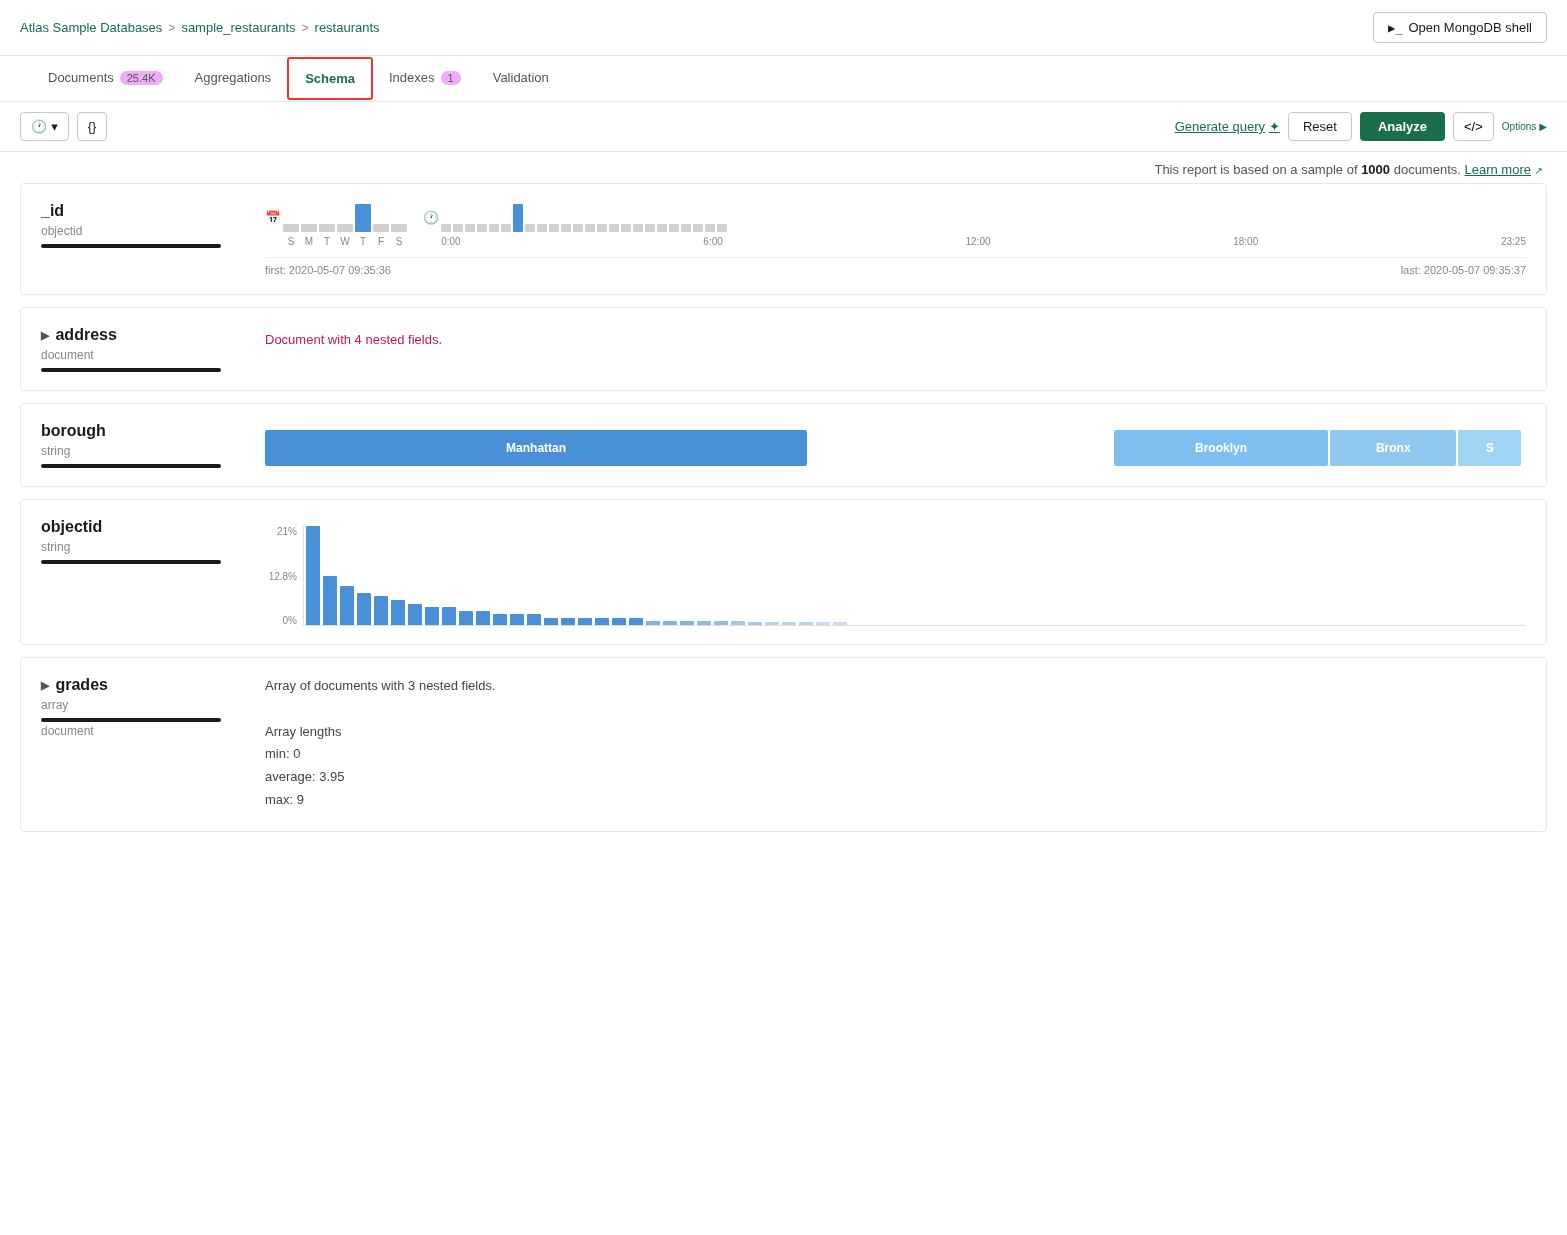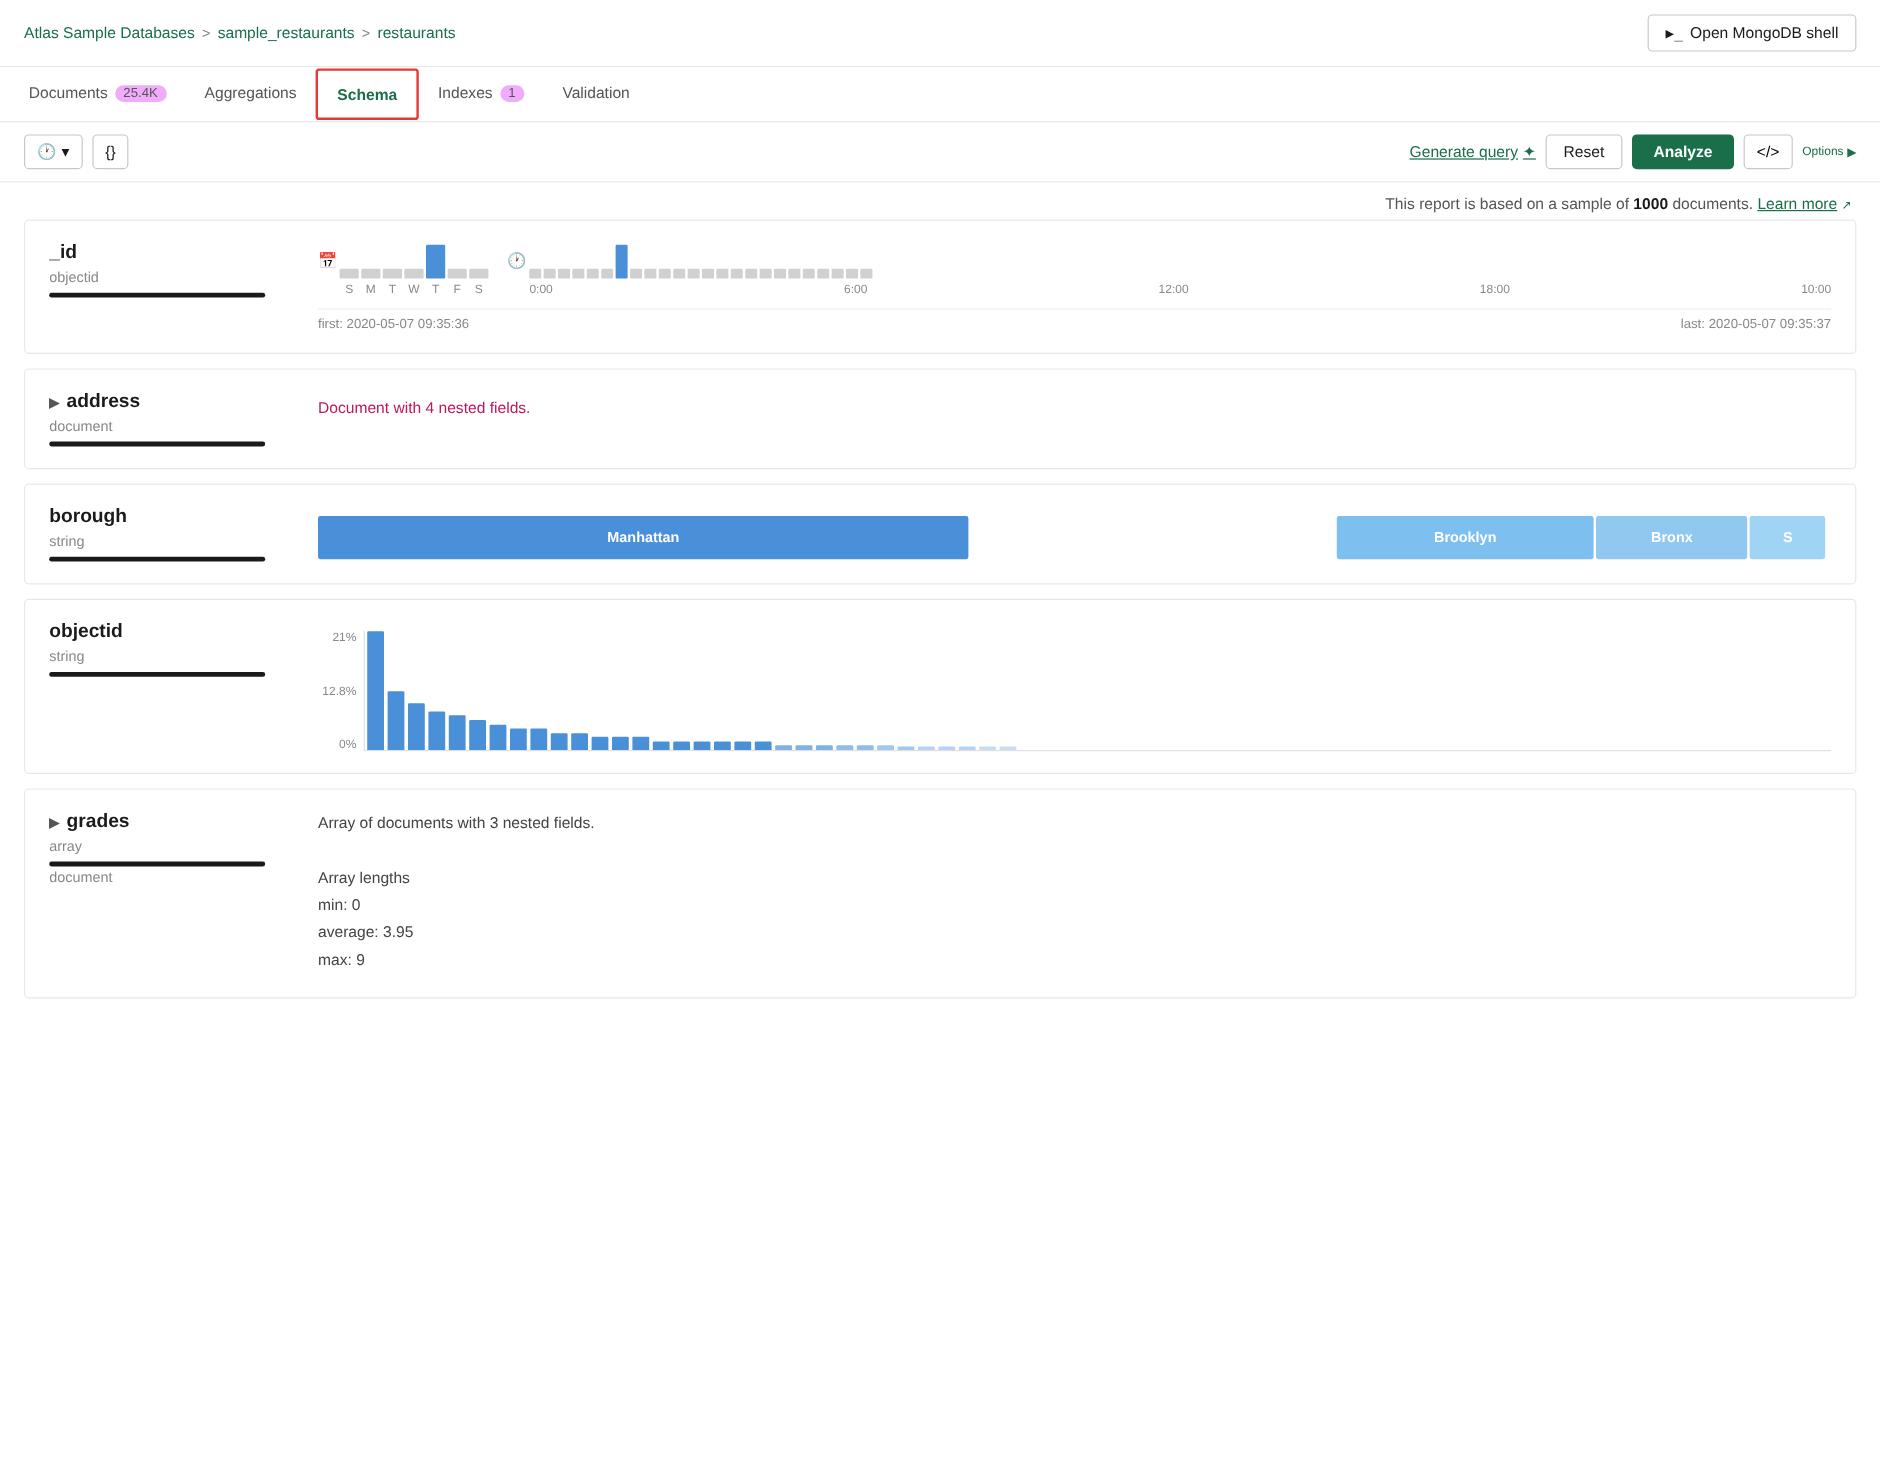--- a/index.html
+++ b/index.html
@@ -44,21 +44,21 @@
       border-radius: 4px;
       cursor: pointer;
       font-size: 13px;
       color: #1a1a1a;
     }
 
     
     .tab-bar {
       display: flex;
       align-items: center;
-      padding: 0 8px;
+      padding: 0 32px;
       border-bottom: 1px solid #e8e8e8;
       background: #fff;
       gap: 0;
     }
     .tab {
       padding: 14px 16px;
       cursor: pointer;
       font-size: 13px;
       color: #555;
       border-bottom: 2px solid transparent;
@@ -371,21 +371,21 @@
                 <div style="width:10px; height:8px; background:#d0d0d0; border-radius:1px;"></div>
                 <div style="width:10px; height:8px; background:#d0d0d0; border-radius:1px;"></div>
                 <div style="width:10px; height:8px; background:#d0d0d0; border-radius:1px;"></div>
               </div>
             </div>
             <div style="display:flex; justify-content:space-between; padding-left:18px;">
               <span style="font-size:10px; color:#888;">0:00</span>
               <span style="font-size:10px; color:#888;">6:00</span>
               <span style="font-size:10px; color:#888;">12:00</span>
               <span style="font-size:10px; color:#888;">18:00</span>
-              <span style="font-size:10px; color:#888;">10:00</span>
+              <span style="font-size:10px; color:#888;">23:25</span>
             </div>
           </div>
         </div>
 
         <div style="display:flex; justify-content:space-between; margin-top:10px; padding-top:6px; border-top:1px solid #eee;">
           <span style="font-size:11px; color:#888;">first: 2020-05-07 09:35:36</span>
           <span style="font-size:11px; color:#888;">last: 2020-05-07 09:35:37</span>
         </div>
       </div>
     </div>

